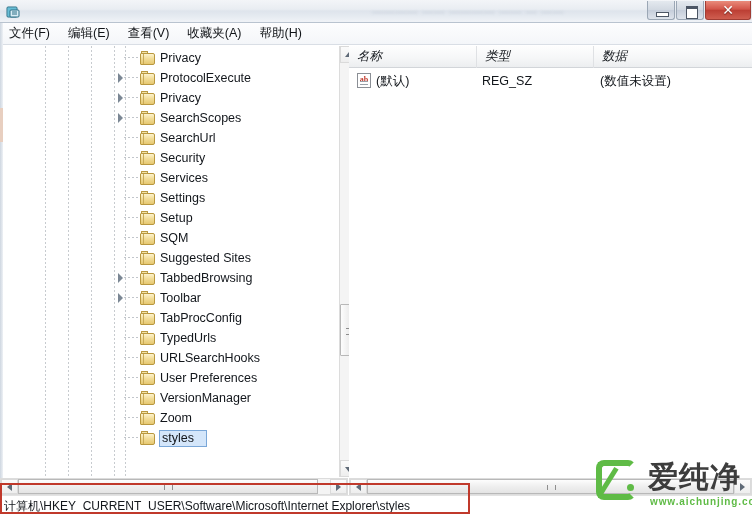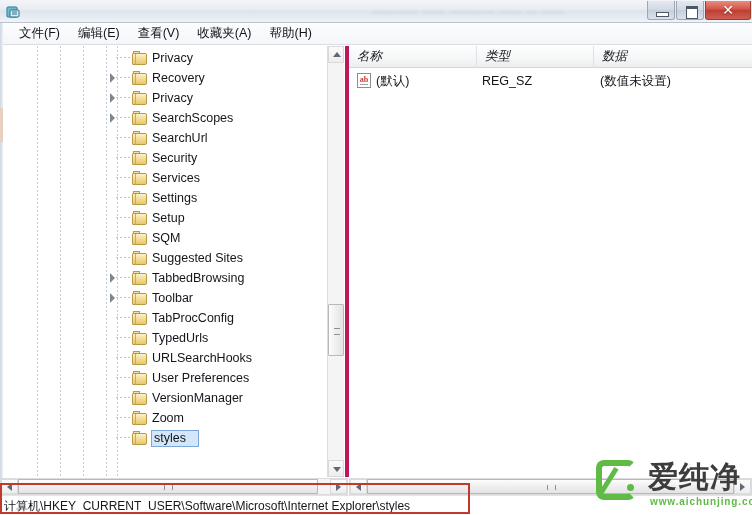--- a/index.html
+++ b/index.html
@@ -75,34 +75,33 @@
     line-height: 19px; text-align: center;
     text-shadow: 0 1px 1px rgba(0,0,0,.45);
   }
 
   
   .menubar {
     position: absolute; left: 0; top: 23px; width: 752px; height: 22px;
     background: linear-gradient(to bottom, #fdfdfe 0%, #f4f6f9 100%);
     border-bottom: 1px solid #d9dee5;
     display: flex; align-items: center;
-    padding-left: 10px;
   }
   .menu-item {
     font-size: 12.5px; color: #111418;
     padding: 2px 9px;
     white-space: nowrap;
     cursor: default;
   }
 
   
   .pane-left {
-    position: absolute; left: 4px; top: 46px; width: 348px; height: 431px;
+    position: absolute; left: 12px; top: 46px; width: 348px; height: 431px;
     background: #ffffff;
-    border-right: 7px solid #be185d;
+    border-right: 3px solid #be185d;
     overflow: hidden;
     padding-left: 18px;
   }
   .pane-right {
     position: absolute; left: 349px; top: 46px; width: 403px; height: 431px;
     background: #ffffff;
     overflow: hidden;
   }
 
   
@@ -404,21 +403,21 @@
           <span class="tlabel">Privacy</span>
         </div>
         <div class="trow">
           <div class="twig"></div>
           <div class="arrow"></div>
           <div class="folder">
             <div class="ftab"></div>
             <div class="fbody"></div>
             <div class="fspine"></div>
           </div>
-          <span class="tlabel">Recovery</span>
+          <span class="tlabel">ProtocolExecute</span>
         </div>
         <div class="trow">
           <div class="twig"></div>
           <div class="arrow"></div>
           <div class="folder">
             <div class="ftab"></div>
             <div class="fbody"></div>
             <div class="fspine"></div>
           </div>
           <span class="tlabel">Privacy</span>

